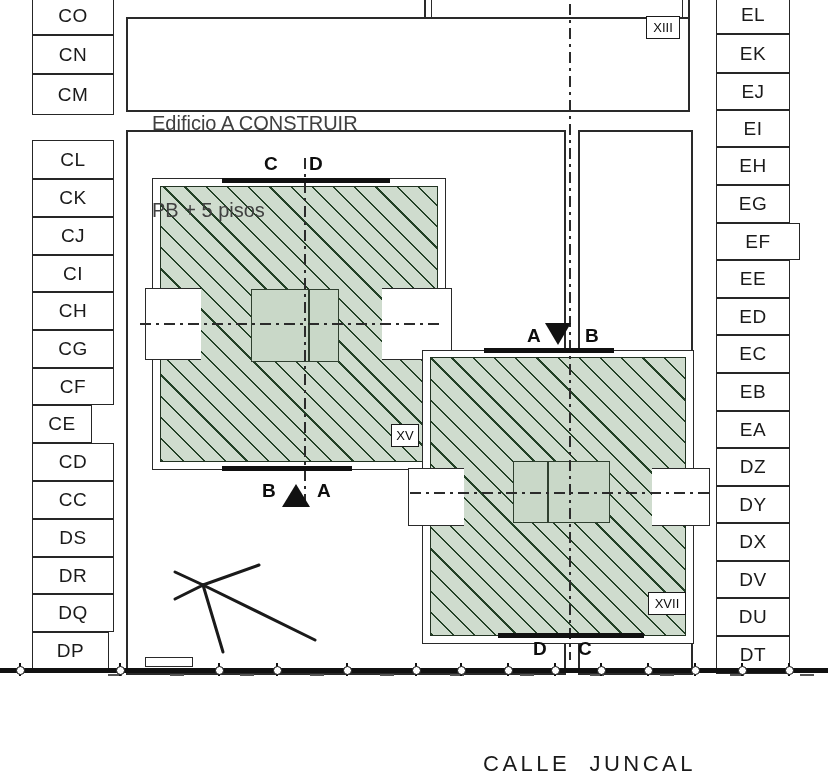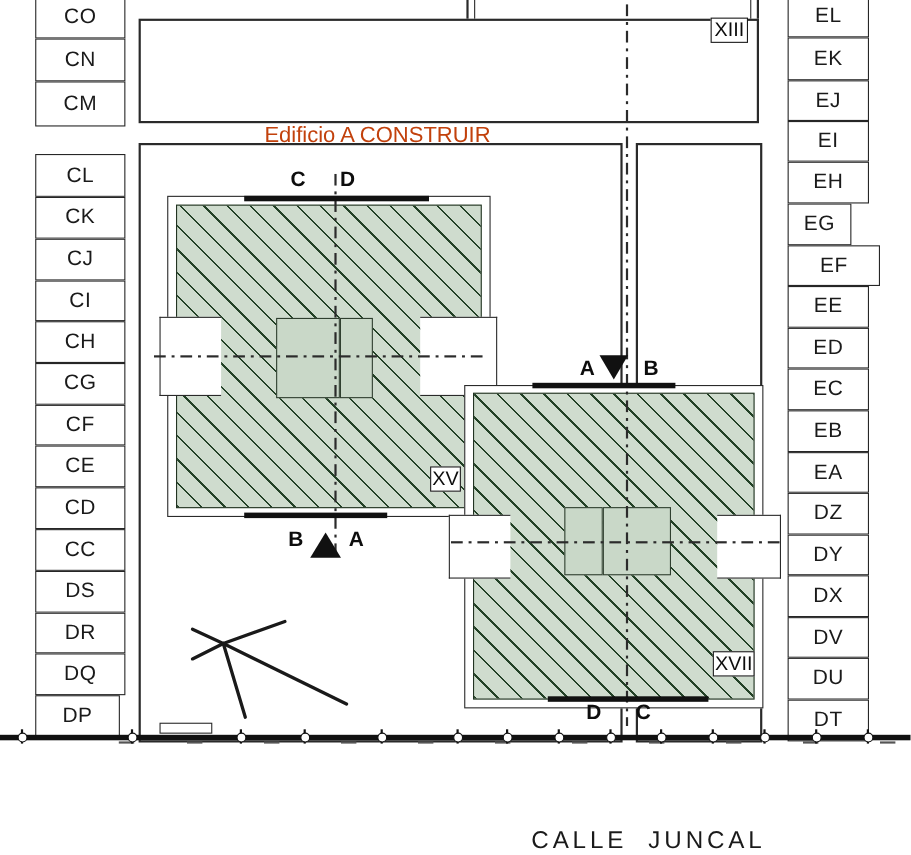--- a/index.html
+++ b/index.html
@@ -131,36 +131,36 @@
     border-right: 14px solid transparent;
     border-bottom: 23px solid #111;
   }
 
   
   .roman {
     position: absolute;
     box-sizing: border-box;
     border: 1.8px solid #1a1a1a;
     background: #ffffff;
-    font-size: 18px;
+    font-size: 13px;
     color: #0d0d0d;
     display: flex;
     align-items: center;
     justify-content: center;
     padding: 0 2px;
     font-family: "Liberation Sans", sans-serif;
   }
 
   
   .note {
     position: absolute;
-    color: #c2410c;
+    color: #404040;
     font-size: 20px;
     line-height: 1.45;
-    text-align: right;
+    text-align: left;
     font-family: "Liberation Sans", sans-serif;
     white-space: pre;
   }
 
   
   .street-line {
     position: absolute;
     background: #111;
     height: 5px;
   }
@@ -226,21 +226,21 @@
     </div>
     <div class="lot-cell" style="left:32px;top:292px;width:82px;height:38px;justify-content:center;">
       <span>CH</span>
     </div>
     <div class="lot-cell" style="left:32px;top:330px;width:82px;height:38px;">
       <span>CG</span>
     </div>
     <div class="lot-cell" style="left:32px;top:368px;width:82px;height:37px;">
       <span>CF</span>
     </div>
-    <div class="lot-cell" style="left:32px;top:405px;width:82px;height:38px;">
+    <div class="lot-cell" style="left:32px;top:405px;width:60px;height:38px;">
       <span>CE</span>
     </div>
     <div class="lot-cell" style="left:32px;top:443px;width:82px;height:38px;">
       <span>CD</span>
     </div>
 
     <div class="lot-cell" style="left:32px;top:481px;width:82px;height:38px;">
       <span>CC</span>
     </div>
     <div class="lot-cell" style="left:32px;top:519px;width:82px;height:38px;">
@@ -266,21 +266,21 @@
     </div>
     <div class="lot-cell" style="left:716px;top:73px;width:74px;height:37px;">
       <span>EJ</span>
     </div>
     <div class="lot-cell" style="left:716px;top:110px;width:74px;height:37px;">
       <span>EI</span>
     </div>
     <div class="lot-cell" style="left:716px;top:147px;width:74px;height:38px;">
       <span>EH</span>
     </div>
-    <div class="lot-cell" style="left:716px;top:185px;width:58px;height:38px;">
+    <div class="lot-cell" style="left:716px;top:185px;width:74px;height:38px;">
       <span>EG</span>
     </div>
     <div class="lot-cell" style="left:716px;top:223px;width:84px;height:37px;">
       <span>EF</span>
     </div>
     <div class="lot-cell" style="left:716px;top:260px;width:74px;height:38px;">
       <span>EE</span>
     </div>
     <div class="lot-cell" style="left:716px;top:298px;width:74px;height:37px;">
       <span>ED</span>
@@ -371,20 +371,21 @@
   </div>
   <div class="roman" style="left:391px;top:424px;width:28px;height:23px;">
     <span>XV</span>
   </div>
   <div class="roman" style="left:648px;top:592px;width:38px;height:23px;">
     <span>XVII</span>
   </div>
 
   <div class="note" style="left:152px;top:51px;width:294px;">
     <div>Edificio A CONSTRUIR</div>
+    <div>PB + 5 pisos</div>
   </div>
 
   <svg class="north" width="170" height="110" viewBox="0 0 170 110" style="left:165px;top:552px;">
     <g stroke="#1a1a1a" stroke-width="3" fill="none" stroke-linecap="round">
       <path d="M10 20 L38 33 L10 47"></path>
       <path d="M38 33 L94 13"></path>
       <path d="M38 33 L150 88"></path>
       <path d="M38 33 L58 100"></path>
     </g>
   </svg>

